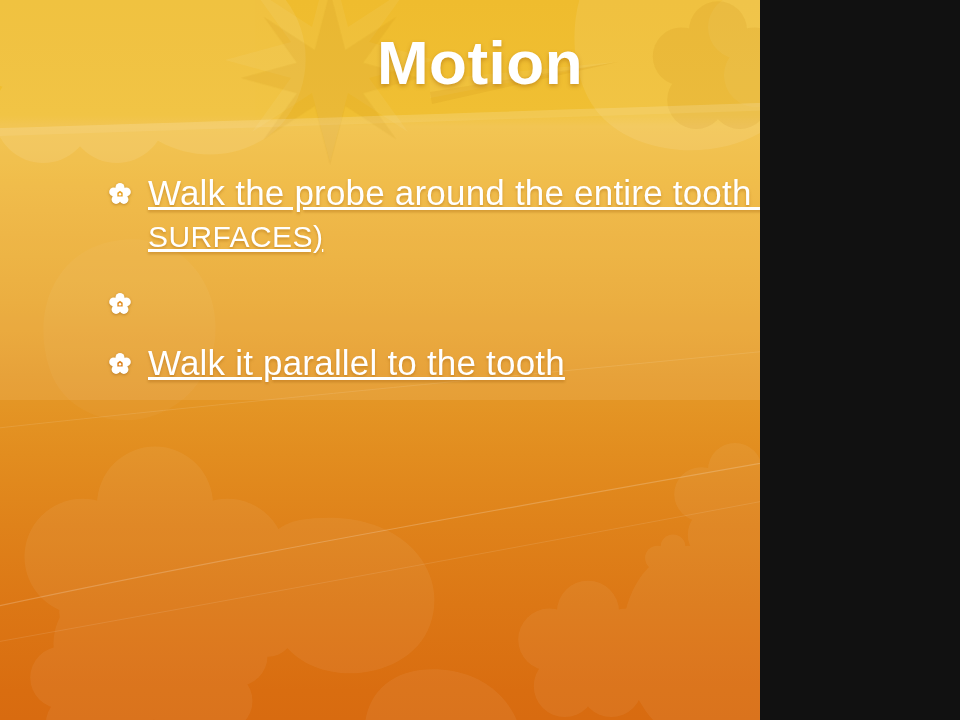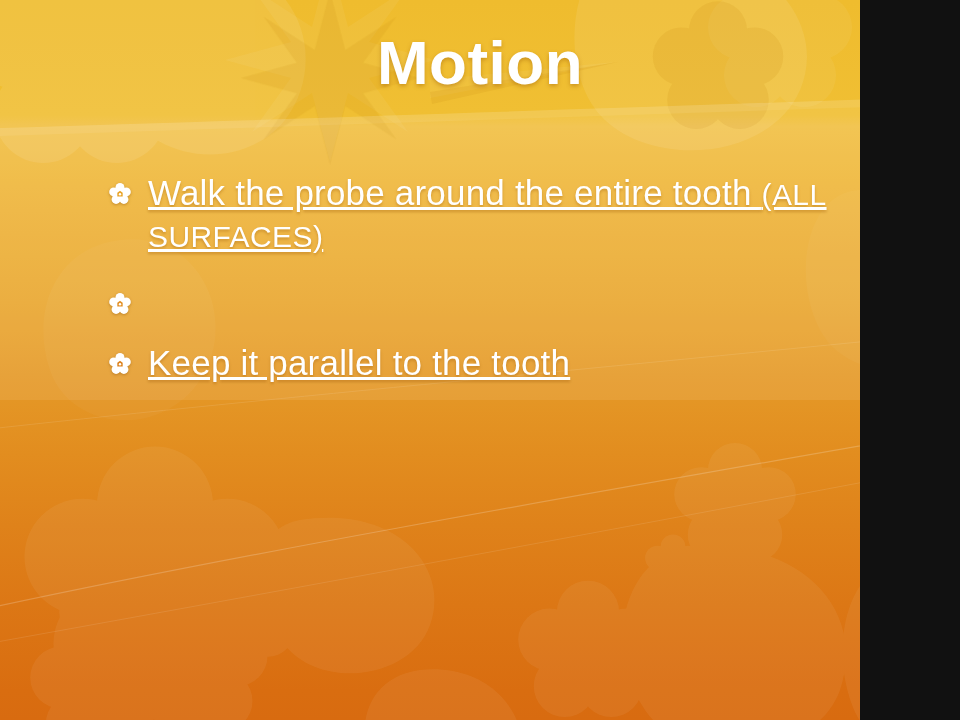--- a/index.html
+++ b/index.html
@@ -2,21 +2,21 @@
 <html><head>
 <meta charset="utf-8">
 <style>
   html, body {
     margin: 0;
     padding: 0;
     background: #111;
   }
   .slide {
     position: relative;
-    width: 860px;
+    width: 760px;
     height: 720px;
     overflow: hidden;
     font-family: "Liberation Sans", sans-serif;
     background: linear-gradient(to bottom,
         #efbc2e 0%,
         #f0bf33 16%,
         #f1c043 17.5%,
         #efb63a 26%,
         #eaa730 42%,
         #e59a28 52%,
@@ -312,18 +312,18 @@
             <circle cx="-21" cy="-7" r="15"></circle>
             <circle cx="0" cy="0" r="14"></circle>
           </g>
           <g fill="#dd8420">
             <path d="M0,-11 L9,-4 L9,8 L-9,8 L-9,-4 Z"></path>
           </g>
           <circle cx="0" cy="1" r="4" fill="#ffffff"></circle>
         </svg>
       </span>
       <span class="bullet-text">
-        <span>Keep it parallel to the tooth</span><span class="small-caps"></span>
+        <span>Walk it parallel to the tooth</span><span class="small-caps"></span>
       </span>
     </div>
 
   </div>
 </div>
 
 </body></html>

